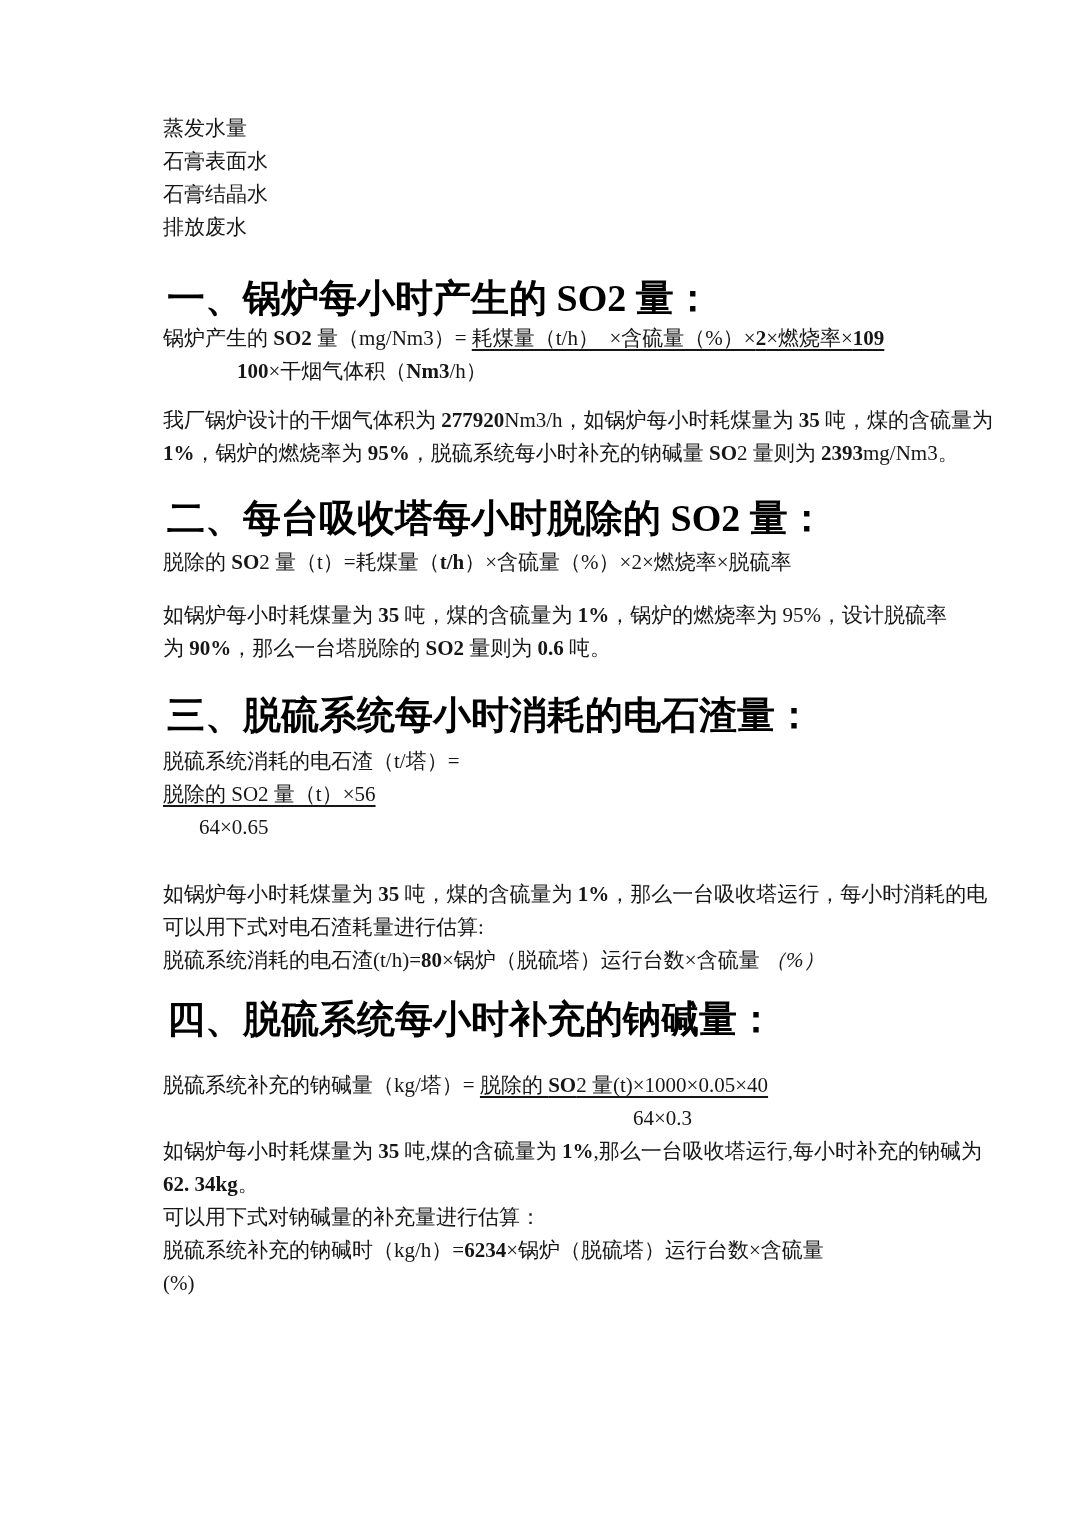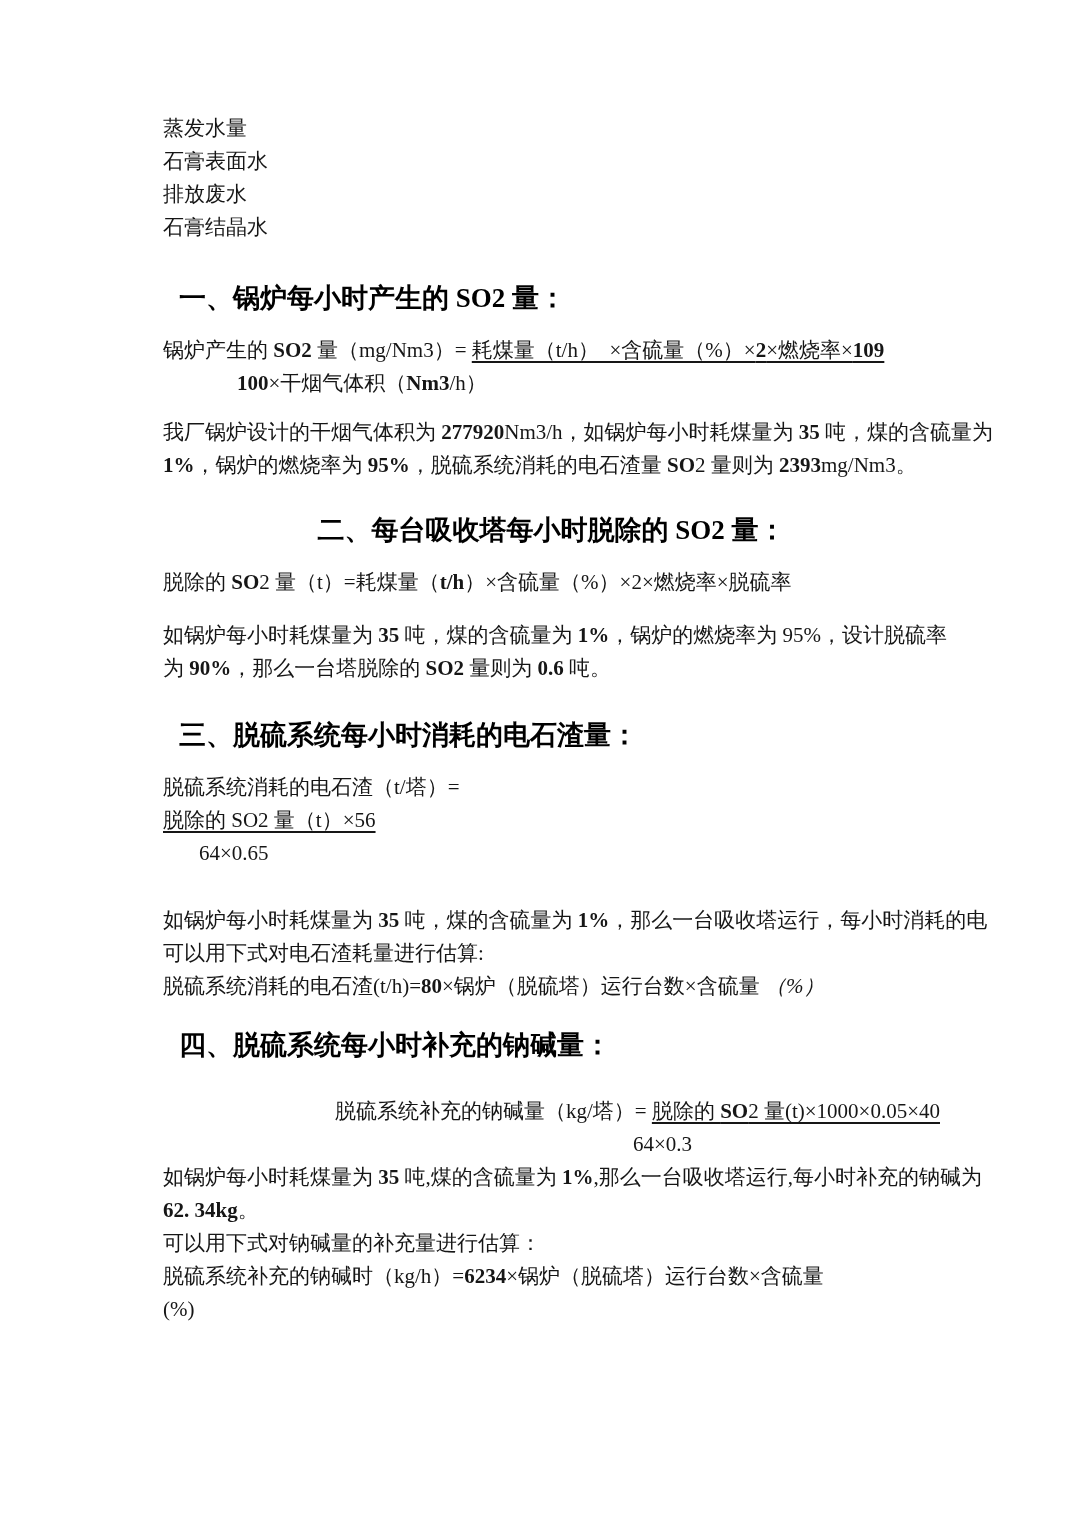--- a/index.html
+++ b/index.html
@@ -20,70 +20,70 @@
     height: 1528px;
     padding: 112px 140px 0 163px;
     background: #ffffff;
   }
   .line {
     font-size: 21px;
     line-height: 33px;
     white-space: pre;
   }
   .heading {
-    margin: 16px;
-    font-size: 27px;
+    margin: 4px;
+    font-size: 38px;
     line-height: 40px;
     font-weight: bold;
     color: #000000;
     white-space: pre;
   }
   .b { font-weight: bold; }
   .u { text-decoration: underline; text-underline-offset: 4px; text-decoration-thickness: 2px; }
   .i { font-style: italic; }
 
   
   .h1-s1 { margin-top: 34px; }
-  .h1-s2 { margin-top: 28px; text-align: center; }
+  .h1-s2 { margin-top: 28px; }
   .h1-s3 { margin-top: 30px; }
   .h1-s4 { margin-top: 22px; }
   .mt-f1 { margin-top: 0; }
   .mt-p1 { margin-top: 16px; }
   .mt-f2 { margin-top: 8px; }
   .mt-p2 { margin-top: 20px; }
   .mt-f3 { margin-top: 10px; }
   .mt-p3 { margin-top: 34px; }
-  .mt-f4 { margin-top: 30px; text-align: right; }
+  .mt-f4 { margin-top: 30px; }
   .mt-p4 { margin-top: 0; }
 
   
   .ind-den-s1 { padding-left: 74px; }
   .ind-den-s3 { padding-left: 36px; }
   .ind-den-s4 { padding-left: 470px; }
 </style>
 </head>
 <body>
 
 <div class="page">
 
   <div>
     <div class="line"><span>蒸发水量</span></div>
     <div class="line"><span>石膏表面水</span></div>
+    <div class="line"><span>石膏结晶水</span></div>
     <div class="line"><span>排放废水</span></div>
-    <div class="line"><span>石膏结晶水</span></div>
   </div>
 
   <h1 class="heading h1-s1">一、锅炉每小时产生的 SO2 量：</h1>
   <div>
     <div class="line mt-f1"><span>锅炉产生的 </span><span class="b">SO2</span><span> 量（mg/Nm3）= </span><span class="u">耗煤量（t/h）  ×含硫量（%）×</span><span class="b u">2</span><span class="u">×燃烧率×</span><span class="b u">109</span></div>
     <div class="line ind-den-s1"><span class="b">100</span><span>×干烟气体积（</span><span class="b">Nm3</span><span>/h）</span></div>
   </div>
   <div>
     <div class="line mt-p1"><span>我厂锅炉设计的干烟气体积为 </span><span class="b">277920</span><span>Nm3/h，如锅炉每小时耗煤量为 </span><span class="b">35</span><span> 吨，煤的含硫量为</span></div>
-    <div class="line"><span class="b">1%</span><span>，锅炉的燃烧率为 </span><span class="b">95%</span><span>，脱硫系统消耗的电石渣量 </span><span class="b">SO</span><span>2 量则为 </span><span class="b">2393</span><span>mg/Nm3。</span></div>
+    <div class="line"><span class="b">1%</span><span>，锅炉的燃烧率为 </span><span class="b">95%</span><span>，脱硫系统每小时补充的钠碱量 </span><span class="b">SO</span><span>2 量则为 </span><span class="b">2393</span><span>mg/Nm3。</span></div>
   </div>
 
   <h1 class="heading h1-s2">二、每台吸收塔每小时脱除的 SO2 量：</h1>
   <div>
     <div class="line mt-f2"><span>脱除的 </span><span class="b">SO</span><span>2 量（t）=耗煤量（</span><span class="b">t/h</span><span>）×含硫量（%）×2×燃烧率×脱硫率</span></div>
   </div>
   <div>
     <div class="line mt-p2"><span>如锅炉每小时耗煤量为 </span><span class="b">35</span><span> 吨，煤的含硫量为 </span><span class="b">1%</span><span>，锅炉的燃烧率为 95%，设计脱硫率</span></div>
     <div class="line"><span>为 </span><span class="b">90%</span><span>，那么一台塔脱除的 </span><span class="b">SO2</span><span> 量则为 </span><span class="b">0.6</span><span> 吨。</span></div>
   </div>

